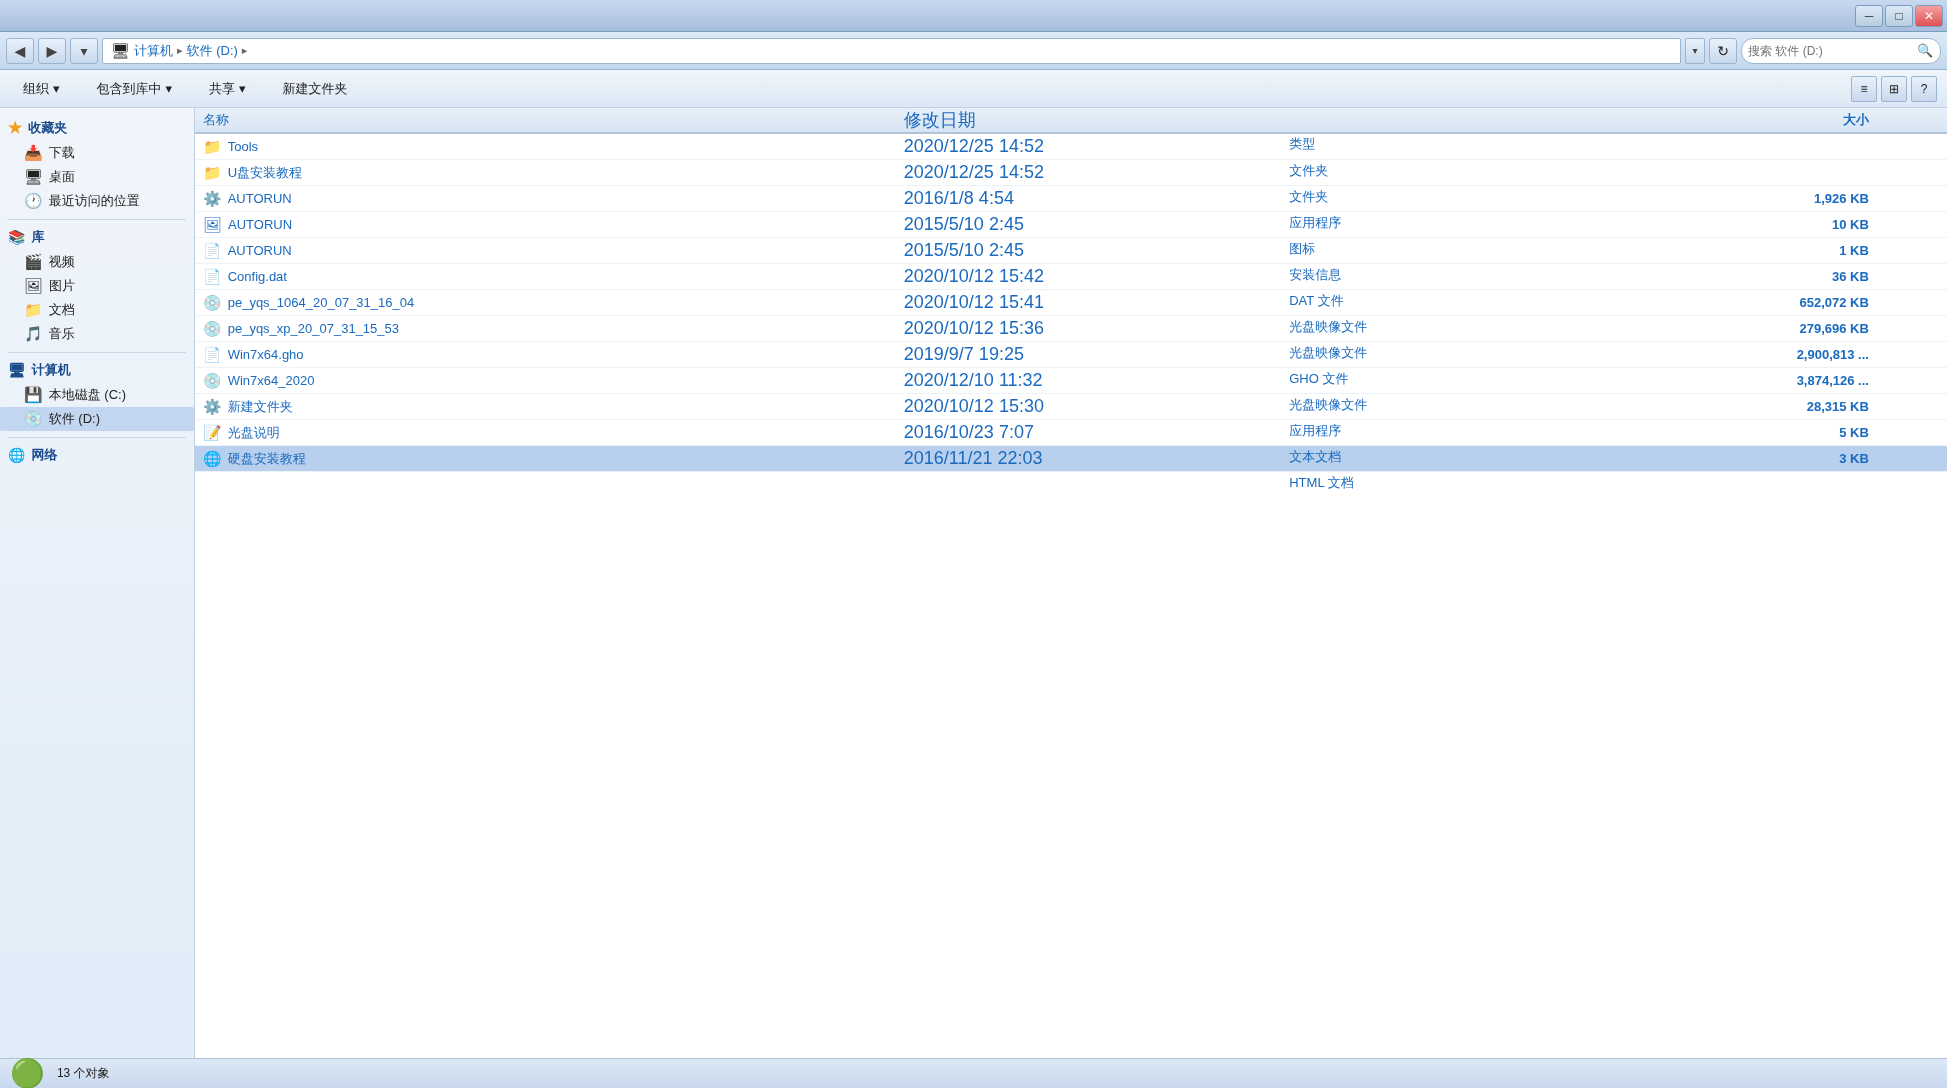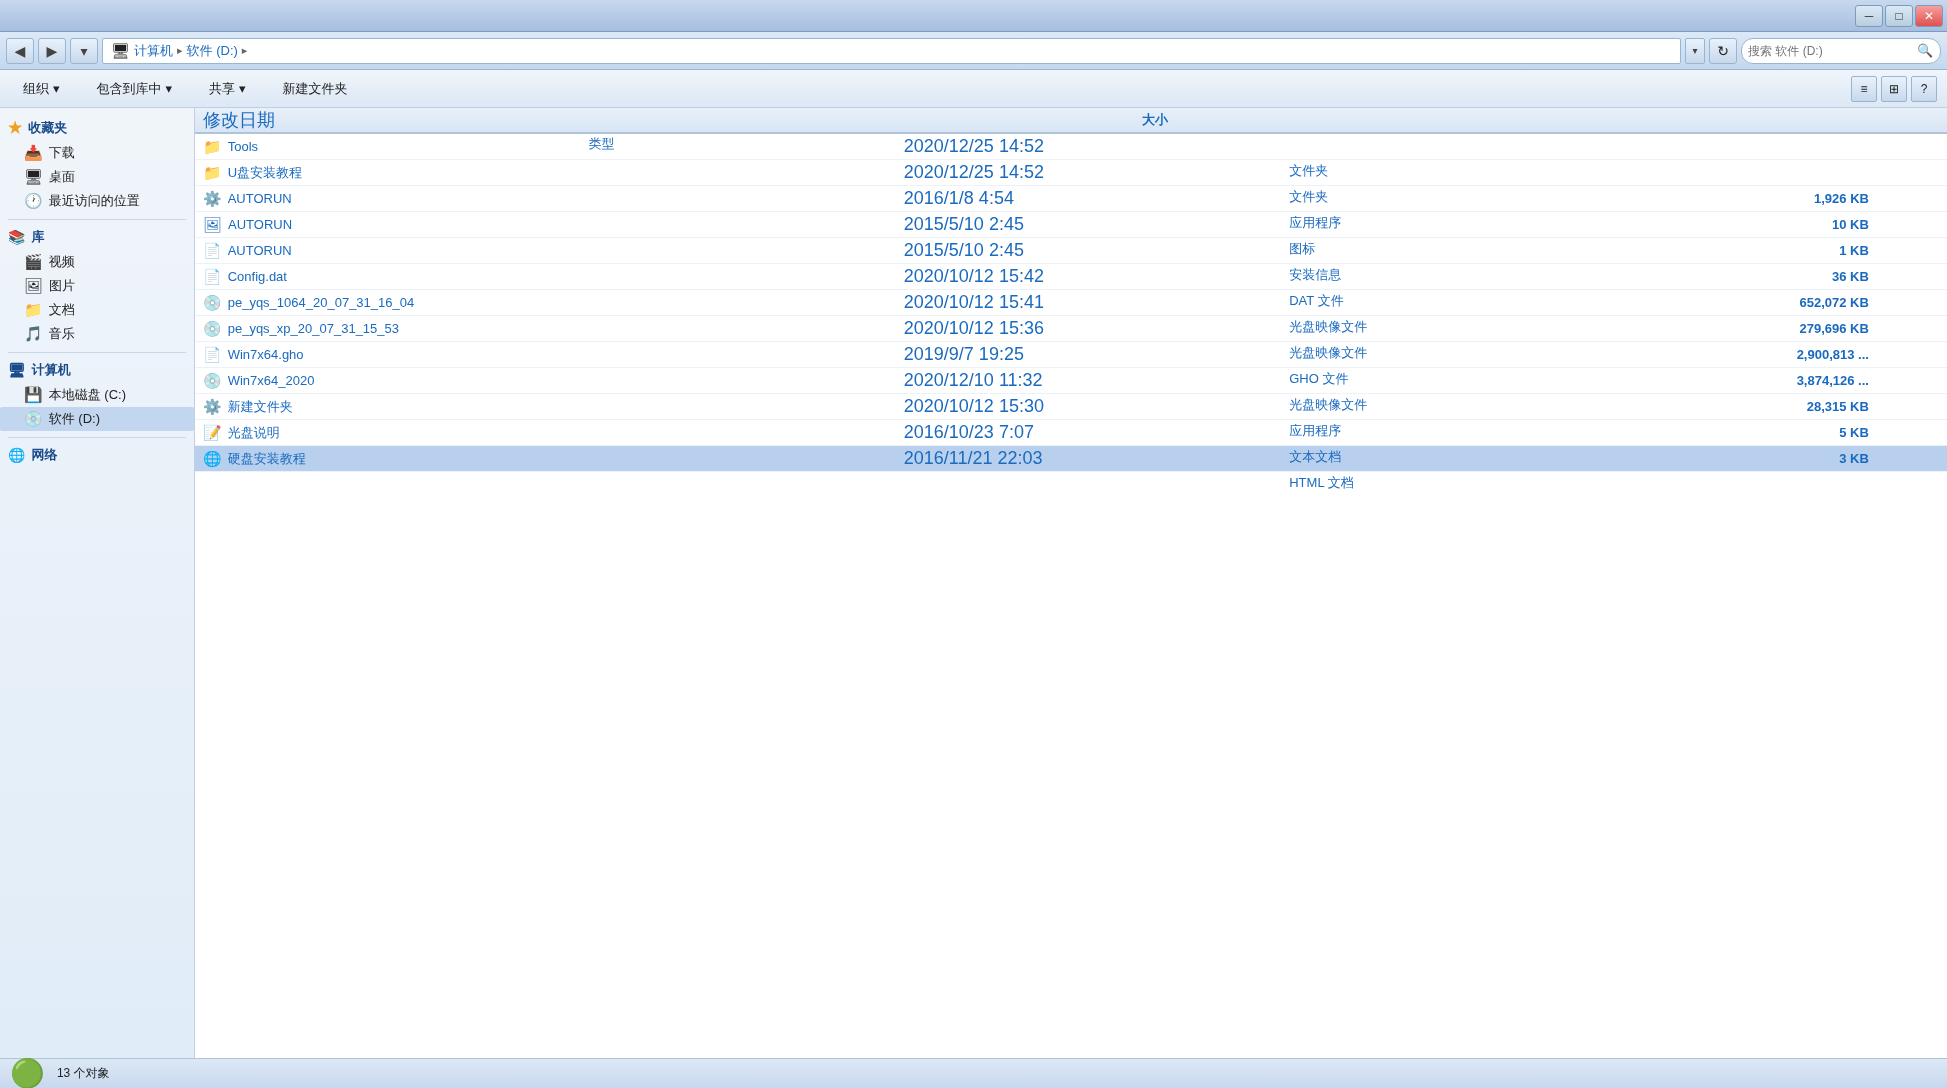--- a/index.html
+++ b/index.html
@@ -381,20 +381,21 @@
     <div class="sidebar-section">
       <div class="sidebar-section-header">
         <span style="font-size:14px;">🌐</span>
         <span>网络</span>
       </div>
     </div>
   </div>
 
   <div class="filelist">
     <div class="filelist-header">
+      <div class="col-name">名称</div>
       <div class="col-date">修改日期</div>
       <div class="col-type">类型</div>
       <div class="col-size">大小</div>
       <div class="col-extra"></div>
     </div>
     <div id="file-rows">
         <div class="file-row">
       <div class="col-name">
         <span class="file-icon">📁</span>
         <span>Tools</span>

